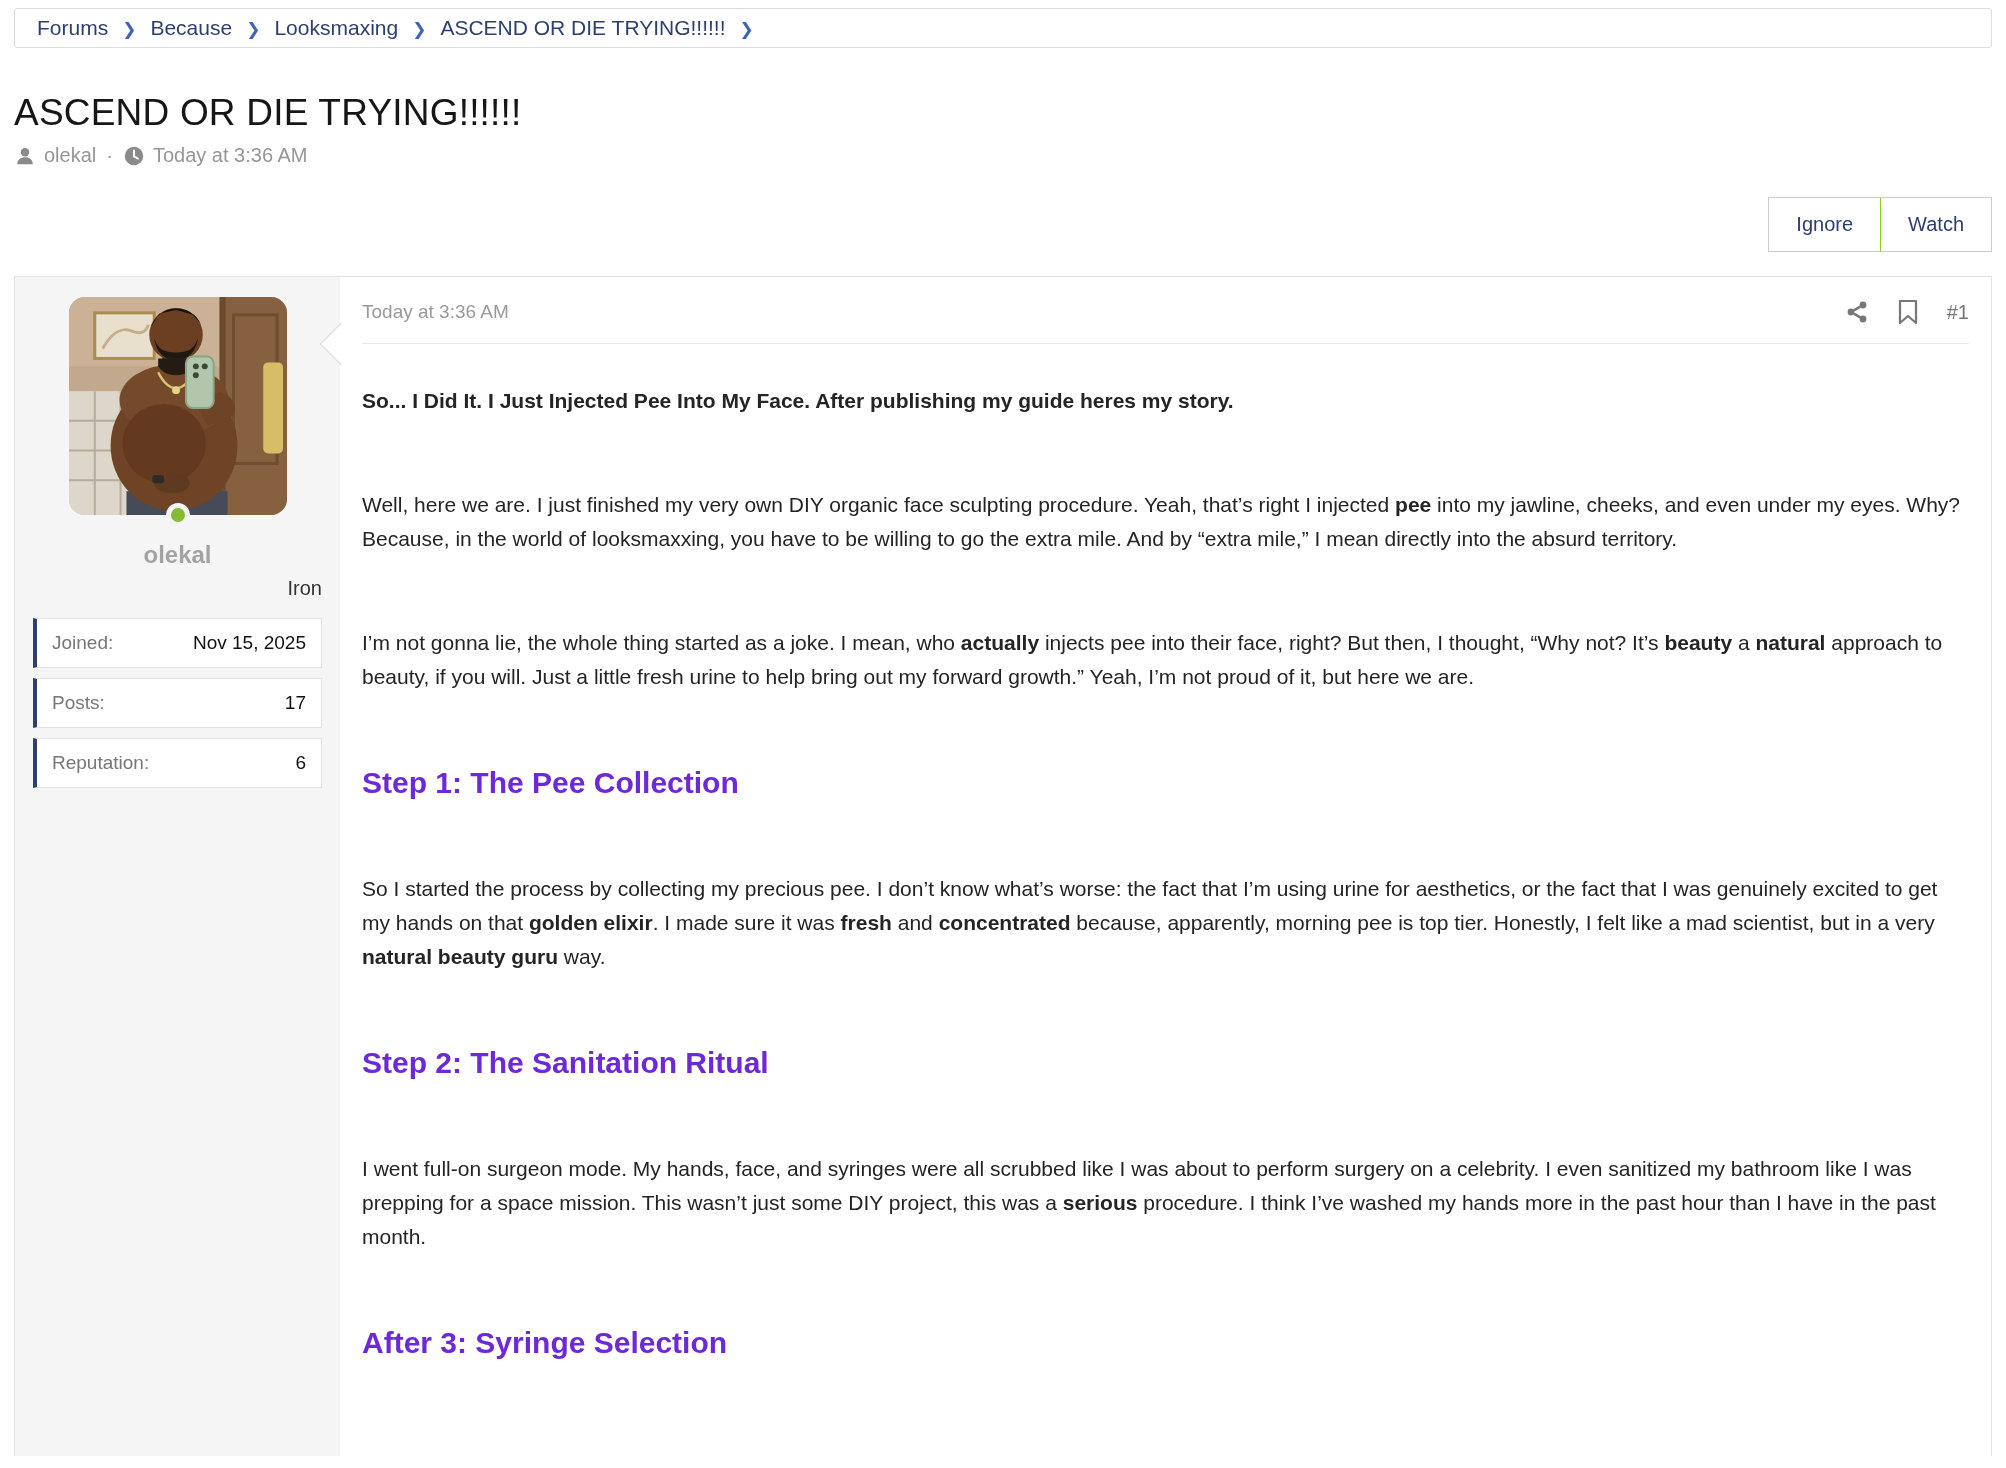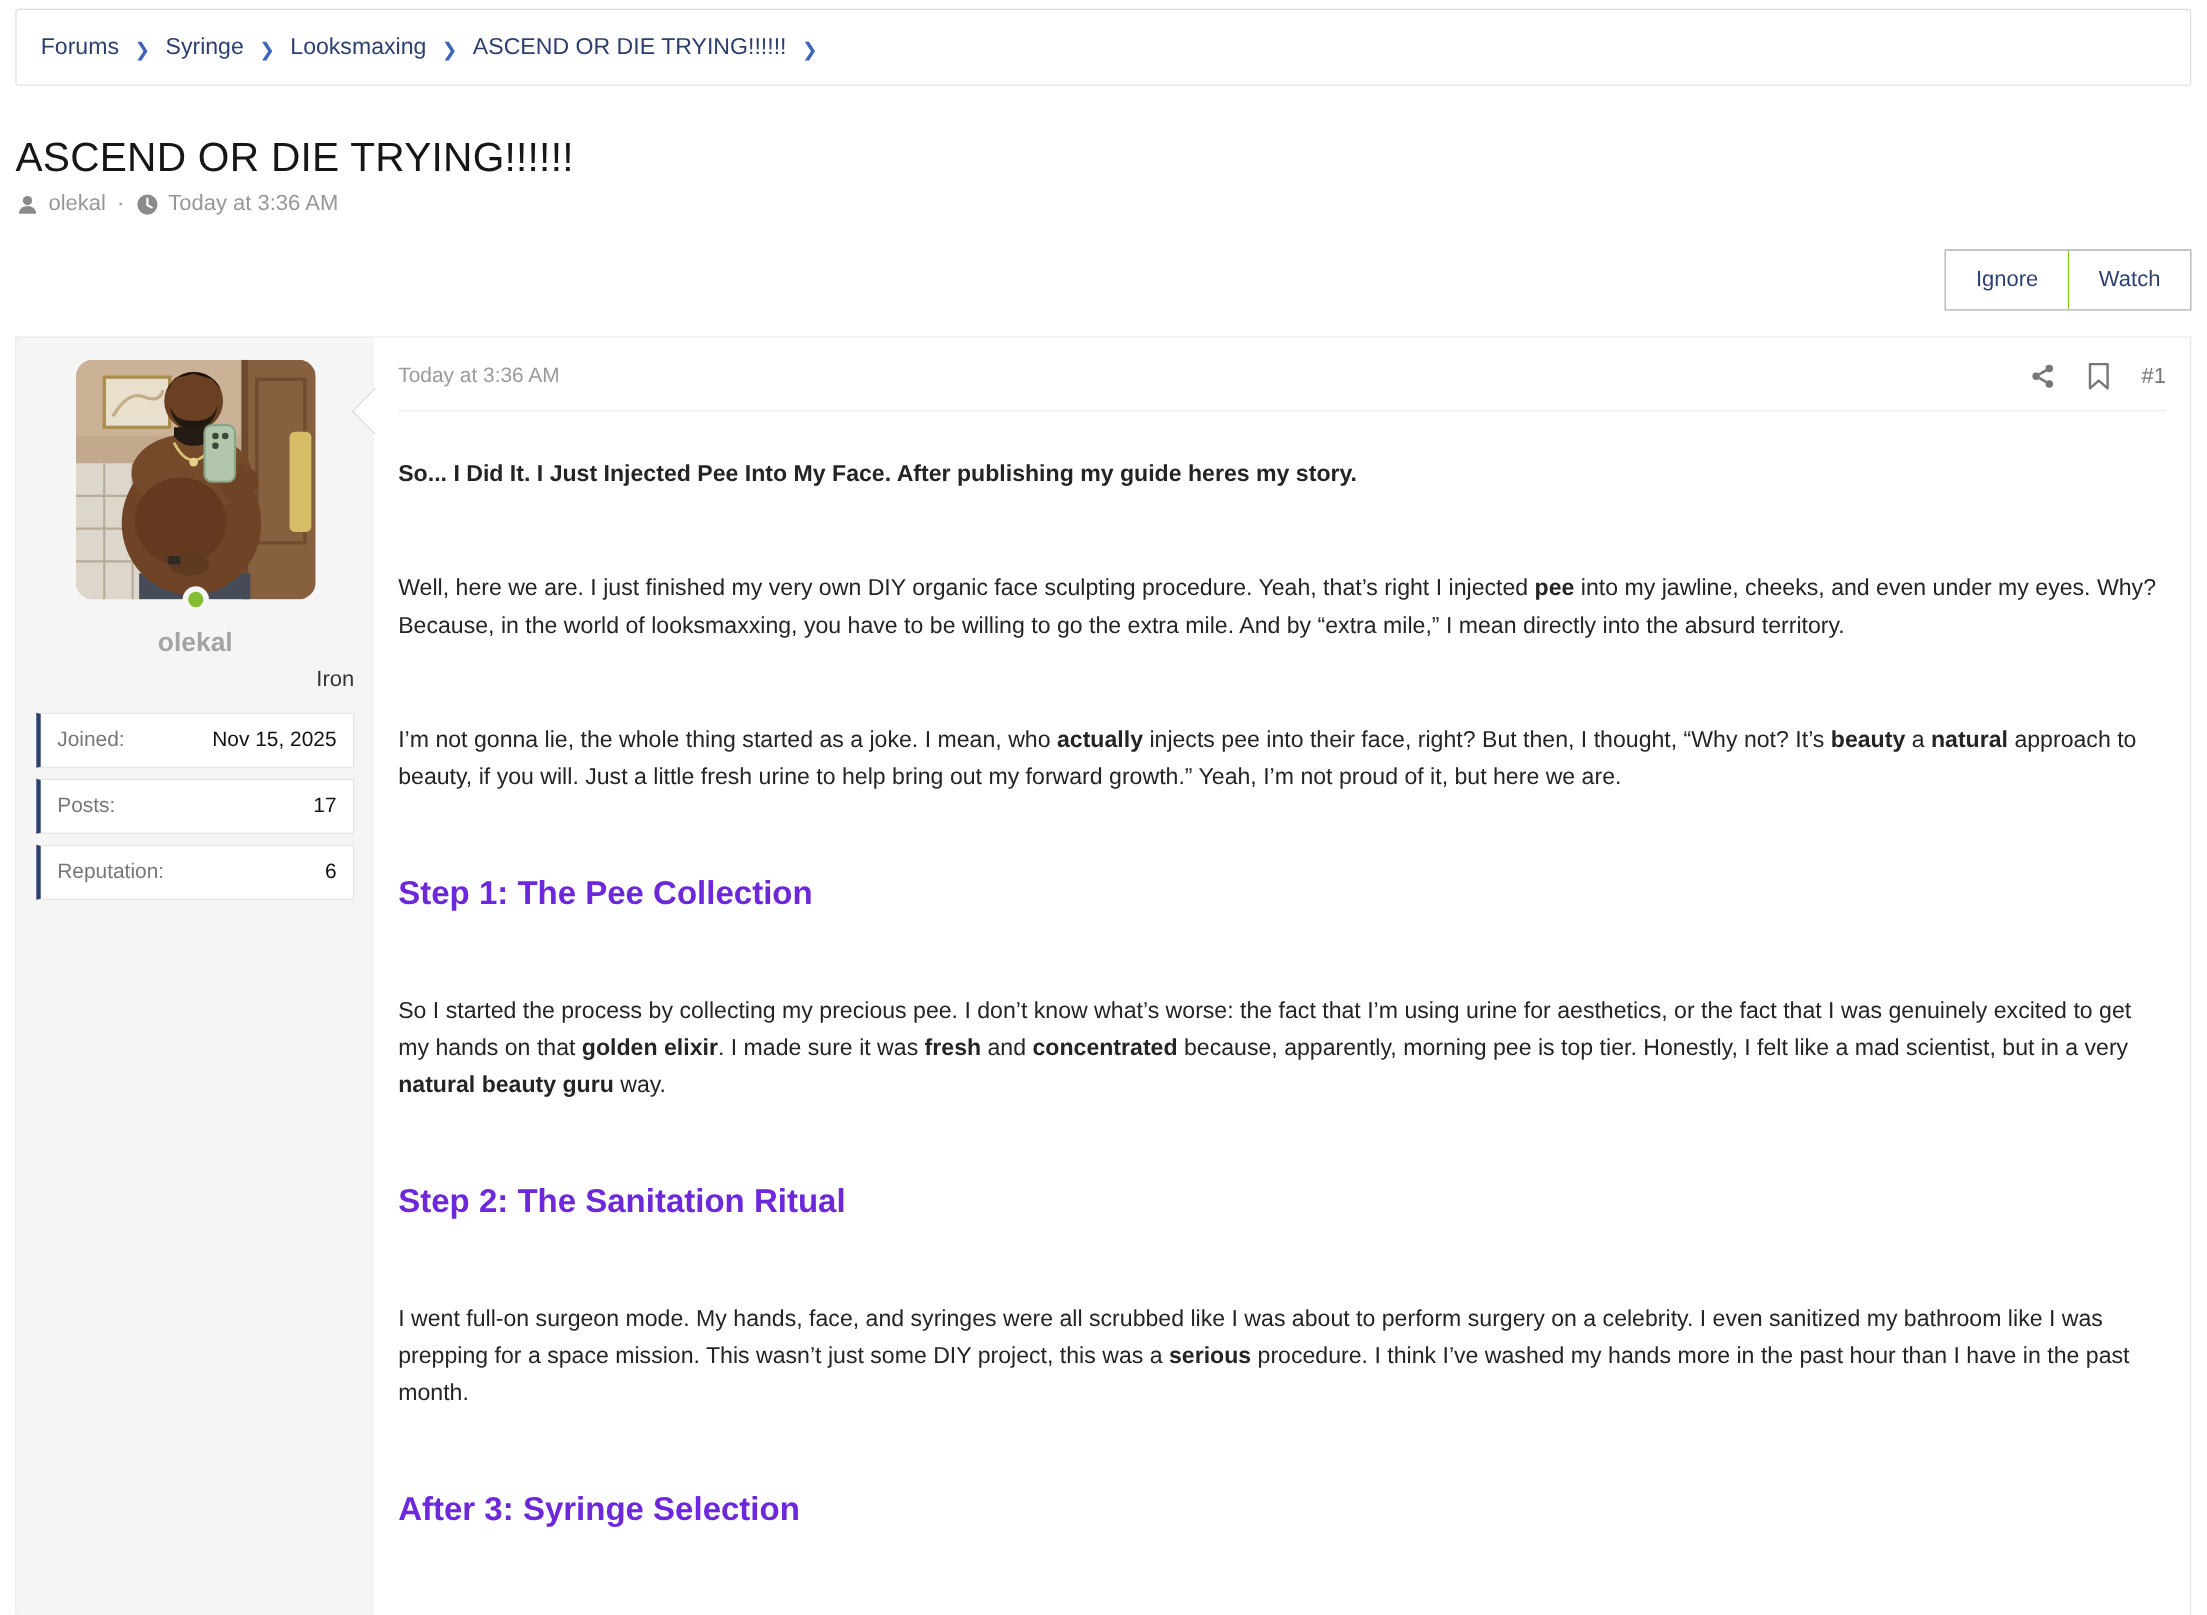--- a/index.html
+++ b/index.html
@@ -10,22 +10,22 @@
     color: #222;
   }
   a { text-decoration: none; cursor: pointer; }
 
   
   .crumb-bar {
     margin: 8px 14px 0 14px;
     border: 1px solid #ddd;
     background: #fff;
     border-radius: 3px;
-    padding: 22px 22px;
-    display: flex; align-items: flex-end; gap: 14px;
+    padding: 7px 22px;
+    display: flex; align-items: center; gap: 14px;
     font-size: 21px;
   }
   .crumb-link { color: #2c3f6e; }
   .crumb-sep { color: #3c64b8; font-weight: bold; font-size: 17px; transform: translateY(1px); }
 
   
   .page-title {
     margin: 44px 14px 10px 14px;
     font-size: 37px; font-weight: 400; color: #161616;
     letter-spacing: 0.2px;
@@ -106,21 +106,21 @@
   }
   .post-body p { margin: 0 0 70px 0; }
   .post-body h2 { margin: 0 0 70px 0; font-size: 30px; line-height: 38px; color: #6d28d9; font-weight: bold; }
 </style>
 </head>
 <body>
 
 <nav class="crumb-bar">
   <a class="crumb-link">Forums</a>
   <span class="crumb-sep">❯</span>
-  <a class="crumb-link">Syringe</a>
+  <a class="crumb-link">Because</a>
   <span class="crumb-sep">❯</span>
   <a class="crumb-link">Looksmaxing</a>
   <span class="crumb-sep">❯</span>
   <a class="crumb-link">ASCEND OR DIE TRYING!!!!!!</a>
   <span class="crumb-sep">❯</span>
 </nav>
 
 <h1 class="page-title">ASCEND OR DIE TRYING!!!!!!</h1>
 <div class="thread-meta">
   <span class="meta-ico">

